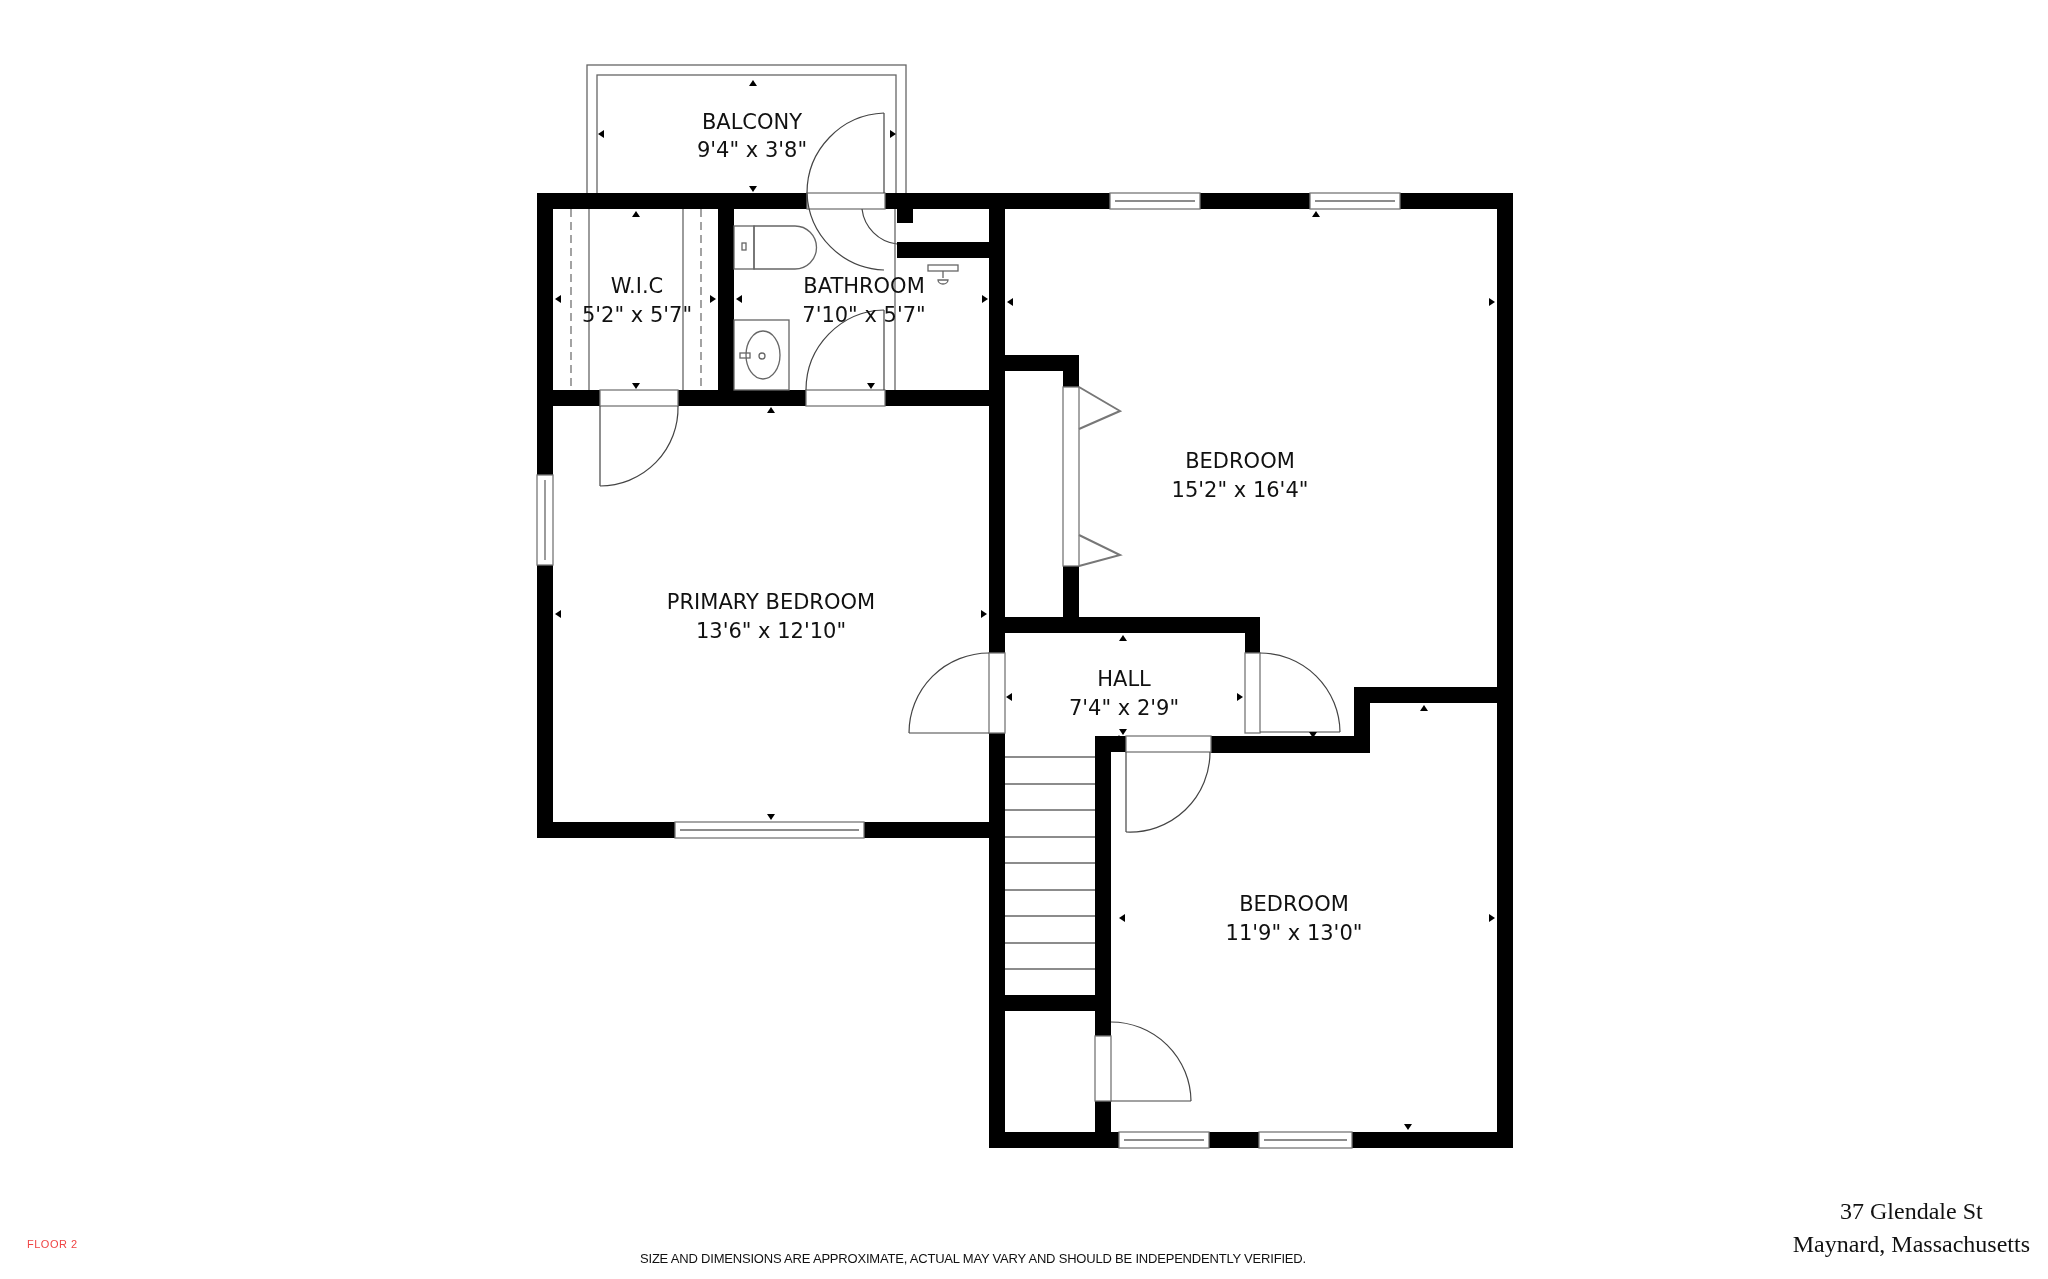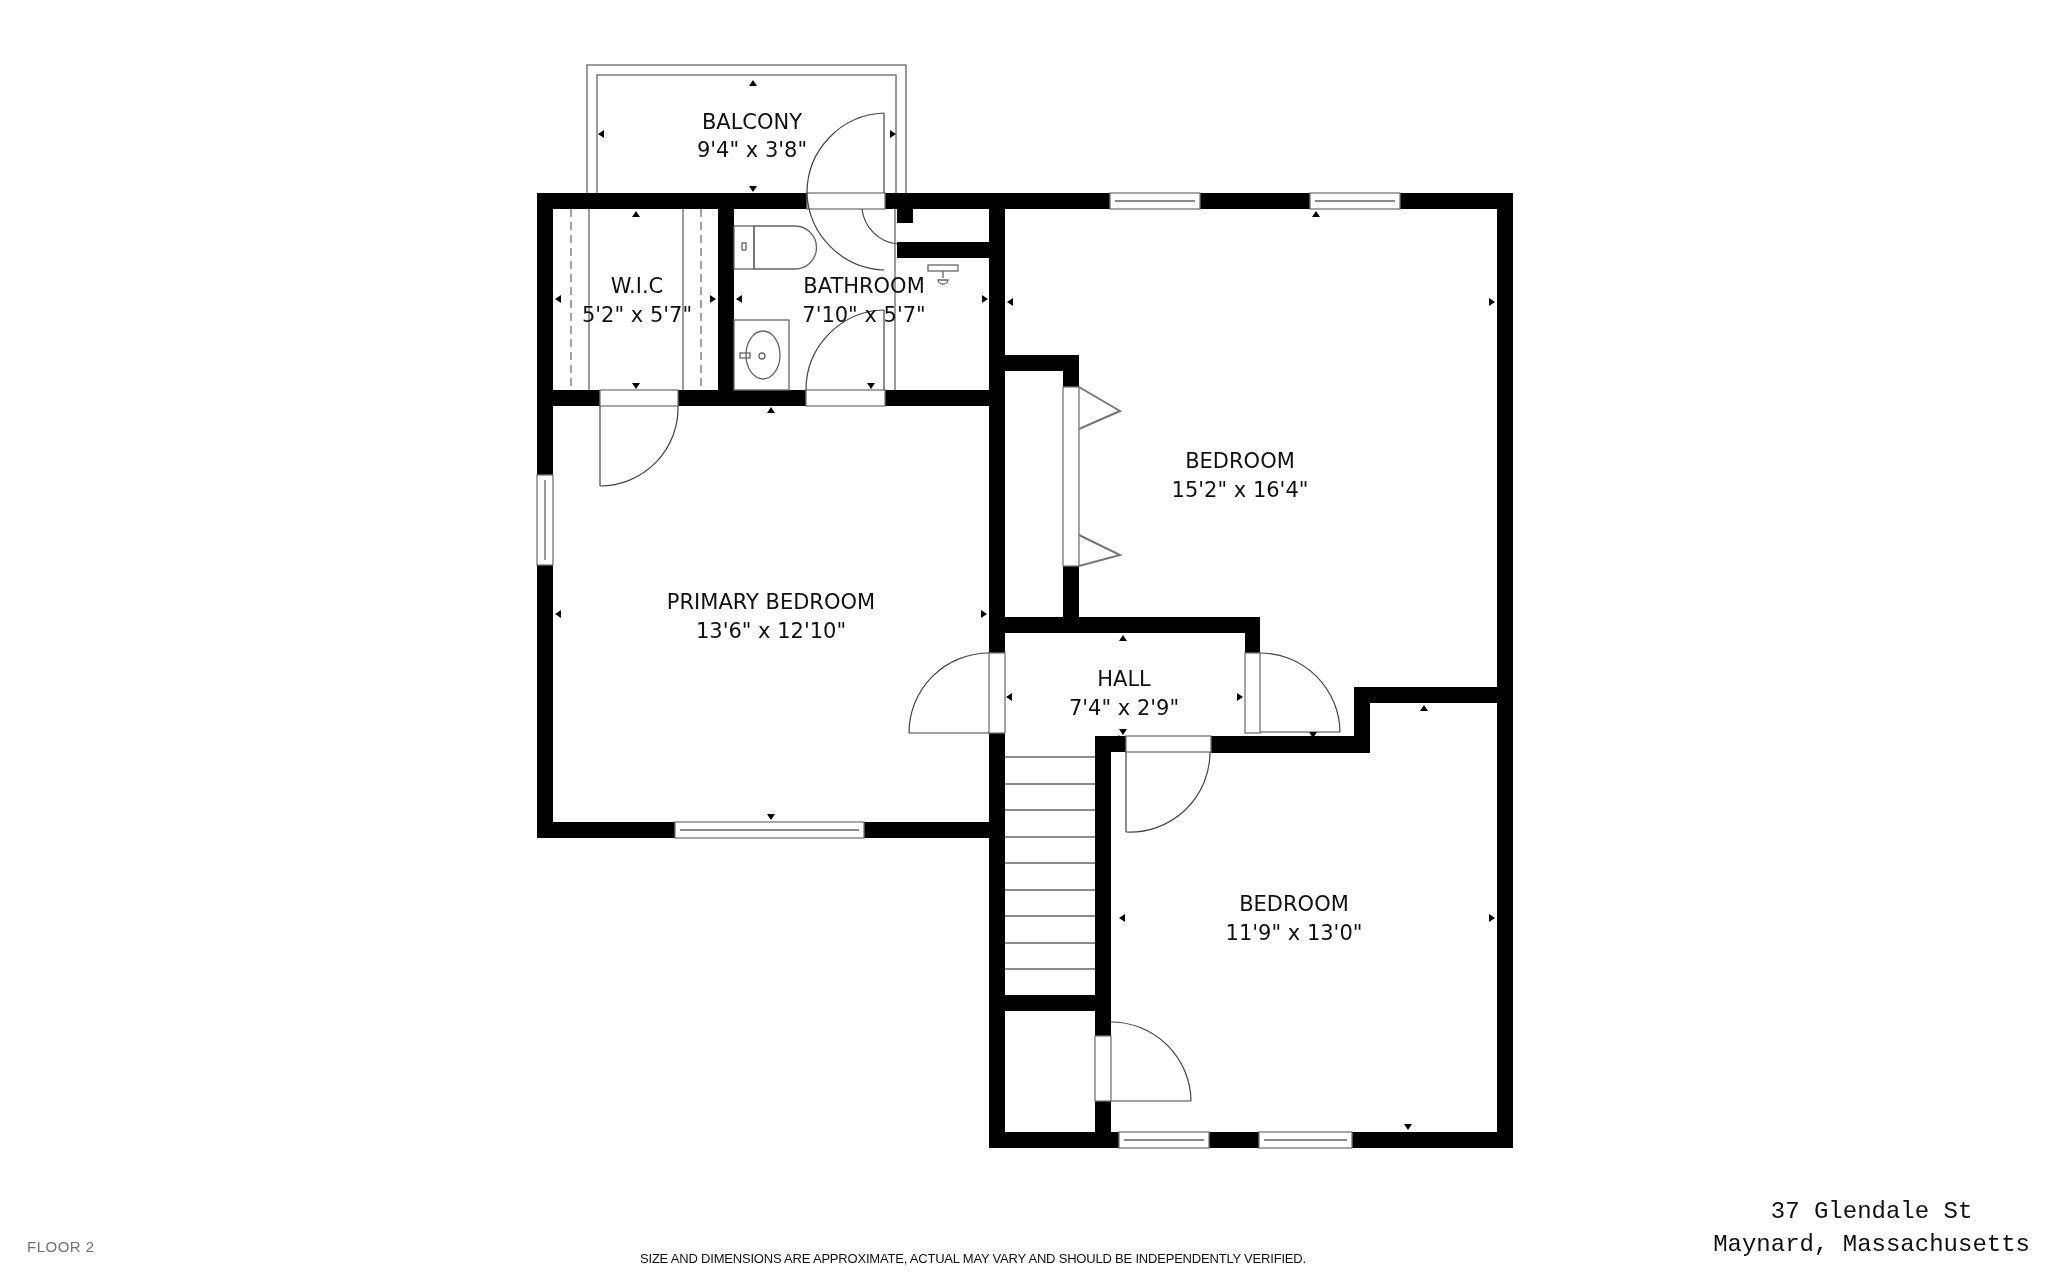--- a/index.html
+++ b/index.html
@@ -4,23 +4,23 @@
 <style>
   html, body { margin: 0; padding: 0; background: #ffffff; }
   body { width: 2048px; height: 1279px; position: relative; overflow: hidden; font-family: "DejaVu Sans", sans-serif; }
   #plan { position: absolute; left: 0; top: 0; }
   .room-label { font-family: "DejaVu Sans", sans-serif; font-size: 21px; fill: #111; text-anchor: middle; }
   .wall { fill: #000; }
   .thin { fill: none; stroke: #666; stroke-width: 1.3; }
   .win { fill: #fff; stroke: #777; stroke-width: 1.3; }
   .arc { fill: none; stroke: #444; stroke-width: 1.2; }
   .tick { fill: #000; }
-  .floor-label { position: absolute; left: 27px; top: 1238px; font-family: "Liberation Sans", sans-serif; font-size: 15px; color: #737373; letter-spacing: 0.5px; }
+  .floor-label { position: absolute; left: 27px; top: 1238px; font-family: "Liberation Sans", sans-serif; font-size: 11px; color: #ef4444; letter-spacing: 0.5px; }
   .disclaimer { position: absolute; left: 640px; top: 1251px; font-family: "Liberation Sans", sans-serif; font-size: 13px; color: #111; white-space: nowrap; letter-spacing: -0.2px; }
-  .address { position: absolute; right: 18px; top: 1195px; font-family: Liberation Mono, monospace; font-size: 24px; color: #111; text-align: center; line-height: 33px; }
+  .address { position: absolute; right: 18px; top: 1195px; font-family: Liberation Serif, serif; font-size: 24px; color: #111; text-align: center; line-height: 33px; }
 </style>
 </head>
 <body>
 
 <svg id="plan" width="2048" height="1279" viewBox="0 0 2048 1279" xmlns="http://www.w3.org/2000/svg">
 
   <g>
     <rect x="587" y="65" width="319" height="130" class="thin"></rect>
     <rect x="597" y="75" width="299" height="120" class="thin"></rect>
   </g>

